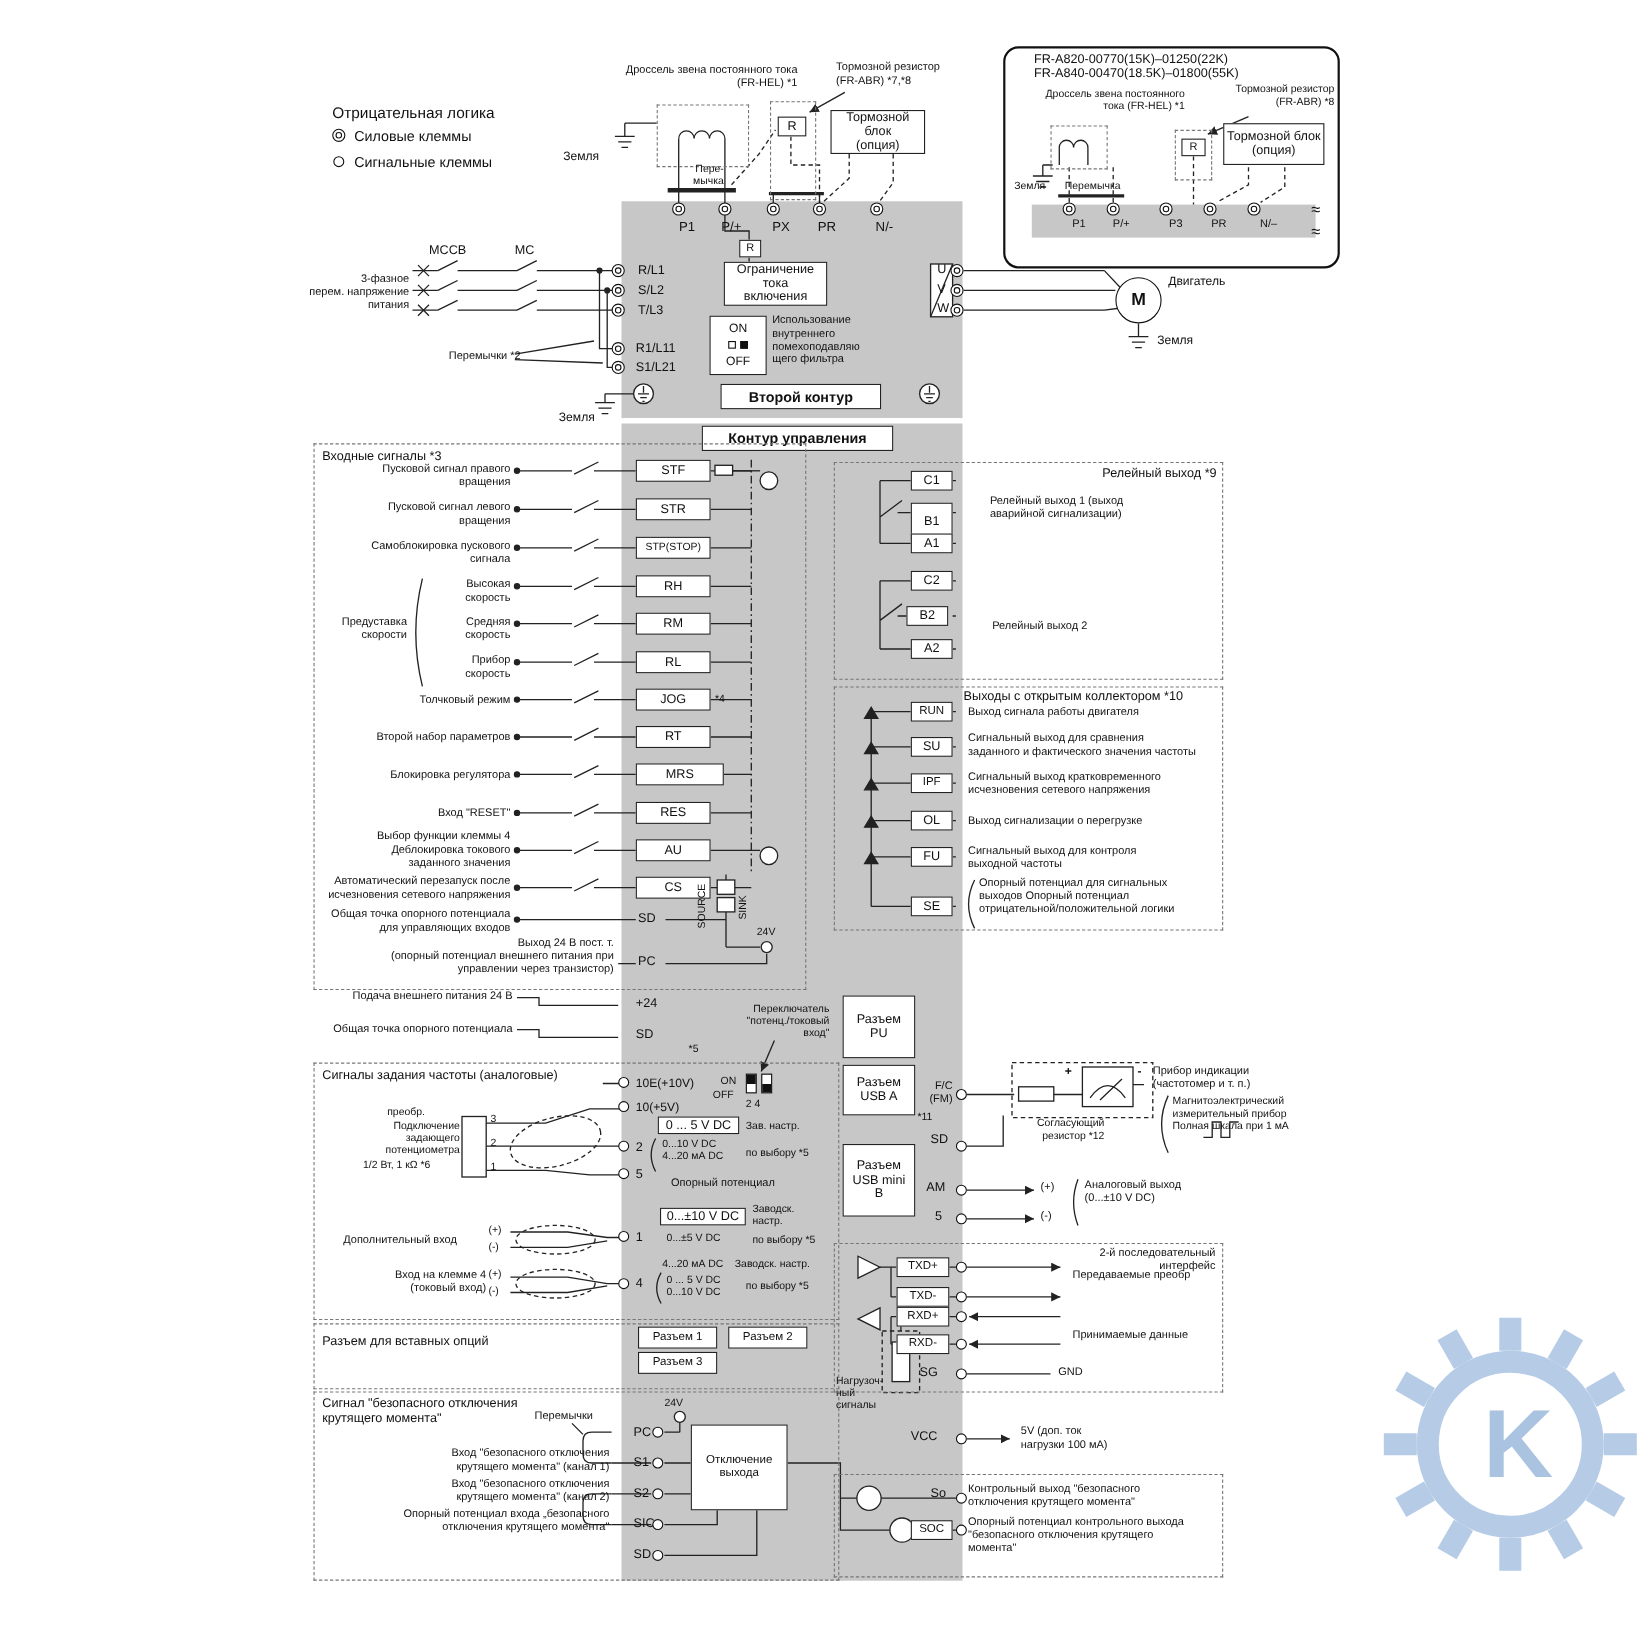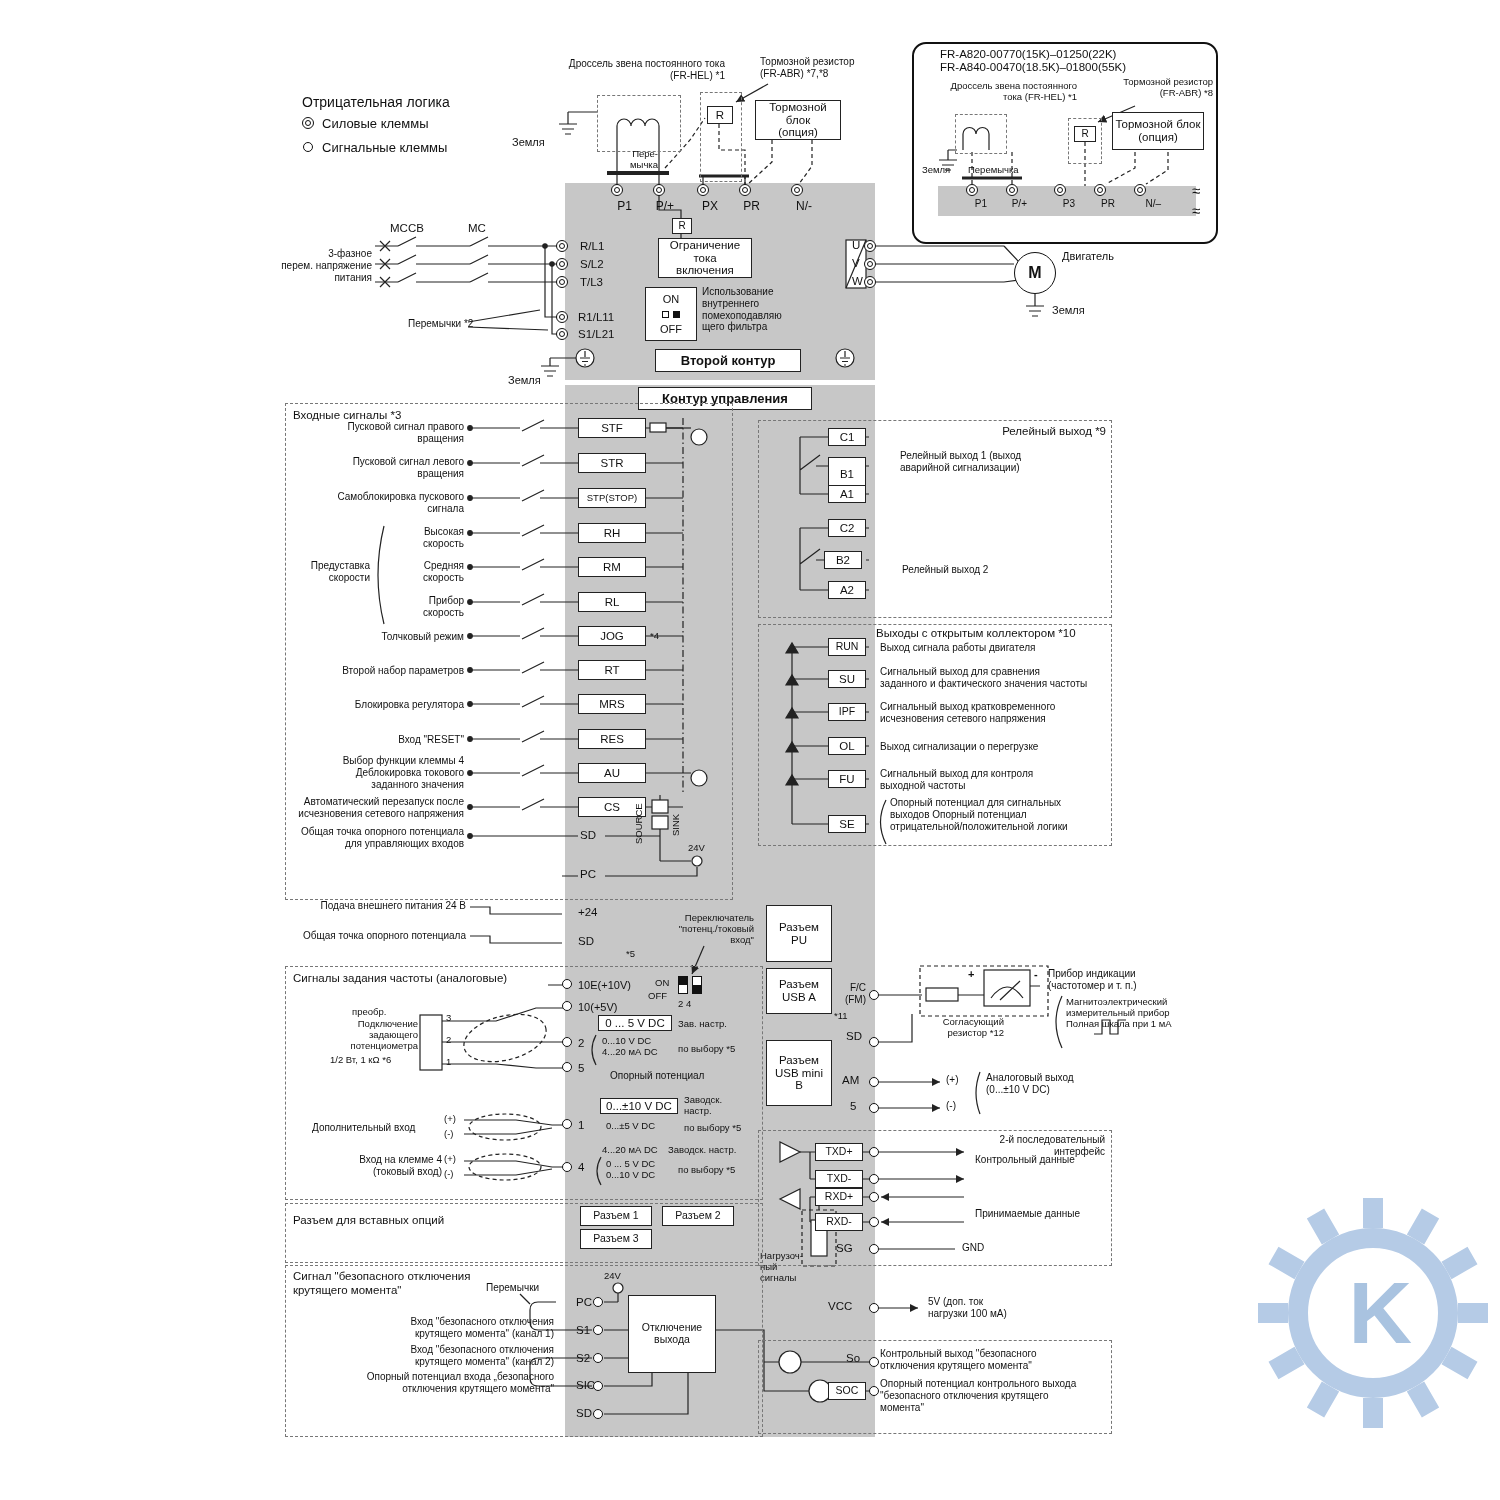--- a/index.html
+++ b/index.html
@@ -285,21 +285,21 @@
 
   <div class="bx" style="left:578px;top:418px;width:68px;height:20px">STF</div>
   <div class="bx" style="left:578px;top:453px;width:68px;height:20px">STR</div>
   <div class="bx" style="left:578px;top:488px;width:68px;height:20px;font-size:9.5px">STP(STOP)</div>
   <div class="bx" style="left:578px;top:523px;width:68px;height:20px">RH</div>
   <div class="bx" style="left:578px;top:557px;width:68px;height:20px">RM</div>
   <div class="bx" style="left:578px;top:592px;width:68px;height:20px">RL</div>
   <div class="bx" style="left:578px;top:626px;width:68px;height:20px">JOG</div>
   <div class="lbl xs" style="left:650px;top:630px">*4</div>
   <div class="bx" style="left:578px;top:660px;width:68px;height:20px">RT</div>
-  <div class="bx" style="left:578px;top:694px;width:68px;height:20px">MRS</div>
+  <div class="bx" style="left:578px;top:694px;width:80px;height:20px">MRS</div>
   <div class="bx" style="left:578px;top:729px;width:68px;height:20px">RES</div>
   <div class="bx" style="left:578px;top:763px;width:68px;height:20px">AU</div>
   <div class="bx" style="left:578px;top:797px;width:68px;height:20px">CS</div>
   <div class="lbl" style="left:580px;top:829px;font-size:11.5px">SD</div>
   <div class="lbl" style="left:580px;top:868px;font-size:11.5px">PC</div>
 
   <div class="lbl rt sm" style="left:248px;top:421px;width:216px">Пусковой сигнал правого
 вращения</div>
   <div class="lbl rt sm" style="left:248px;top:456px;width:216px">Пусковой сигнал левого
 вращения</div>
@@ -317,20 +317,23 @@
   <div class="lbl rt sm" style="left:248px;top:665px;width:216px">Второй набор параметров</div>
   <div class="lbl rt sm" style="left:248px;top:699px;width:216px">Блокировка регулятора</div>
   <div class="lbl rt sm" style="left:248px;top:734px;width:216px">Вход "RESET"</div>
   <div class="lbl rt sm" style="left:248px;top:755px;width:216px">Выбор функции клеммы 4
 Деблокировка токового
 заданного значения</div>
   <div class="lbl rt sm" style="left:248px;top:796px;width:216px">Автоматический перезапуск после
 исчезновения сетевого напряжения</div>
   <div class="lbl rt sm" style="left:248px;top:826px;width:216px">Общая точка опорного потенциала
 для управляющих входов</div>
+  <div class="lbl rt sm" style="left:280px;top:852px;width:278px">Выход 24 В пост. т.
+(опорный потенциал внешнего питания при
+управлении через транзистор)</div>
 
   <div class="lbl vert xs" style="left:633px;top:786px;height:58px">SOURCE</div>
   <div class="lbl vert xs" style="left:670px;top:796px;height:40px">SINK</div>
   <div class="lbl xs" style="left:688px;top:842px">24V</div>
 
   <div class="lbl" style="left:578px;top:906px;font-size:11.5px">+24</div>
   <div class="lbl" style="left:578px;top:935px;font-size:11.5px">SD</div>
   <div class="lbl rt sm" style="left:250px;top:900px;width:216px">Подача внешнего питания 24 В</div>
   <div class="lbl rt sm" style="left:250px;top:930px;width:216px">Общая точка опорного потенциала</div>
   <div class="lbl xs" style="left:626px;top:948px">*5</div>
@@ -461,21 +464,21 @@
 интерфейс</div>
   <div class="bx" style="left:815px;top:1143px;width:48px;height:18px;font-size:10.5px">TXD+</div>
   <div class="bx" style="left:815px;top:1170px;width:48px;height:18px;font-size:10.5px">TXD-</div>
   <div class="bx" style="left:815px;top:1188px;width:48px;height:18px;font-size:10.5px">RXD+</div>
   <div class="bx" style="left:815px;top:1213px;width:48px;height:18px;font-size:10.5px">RXD-</div>
   <div class="circ" style="left:869px;top:1147px"></div>
   <div class="circ" style="left:869px;top:1174px"></div>
   <div class="circ" style="left:869px;top:1192px"></div>
   <div class="circ" style="left:869px;top:1217px"></div>
   <div class="circ" style="left:869px;top:1244px"></div>
-  <div class="lbl sm" style="left:975px;top:1154px">Контрольный данные</div>
+  <div class="lbl sm" style="left:975px;top:1154px">Передаваемые преобр</div>
   <div class="lbl sm" style="left:975px;top:1208px">Принимаемые данные</div>
   <div class="lbl" style="left:836px;top:1242px;font-size:11.5px">SG</div>
   <div class="lbl sm" style="left:962px;top:1242px">GND</div>
   <div class="lbl xs" style="left:760px;top:1250px;width:56px">Нагрузоч-
 ный
 сигналы</div>
   <div class="circ" style="left:869px;top:1303px"></div>
   <div class="lbl" style="left:828px;top:1300px;font-size:11.5px">VCC</div>
   <div class="lbl sm" style="left:928px;top:1296px;width:130px">5V  (доп. ток
 нагрузки 100 мА)</div>

